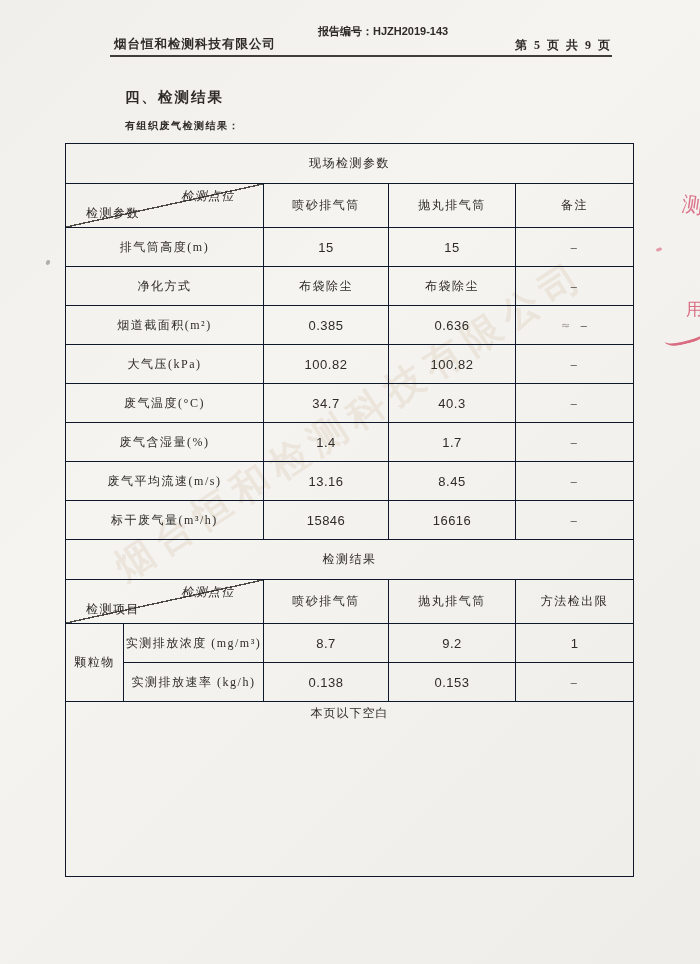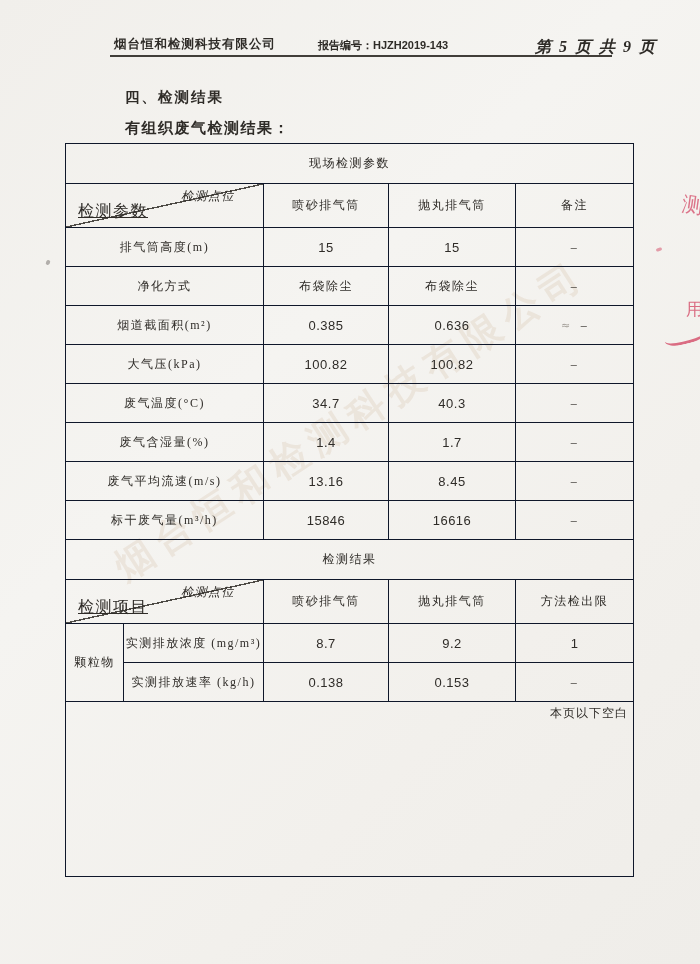--- a/index.html
+++ b/index.html
@@ -4,42 +4,42 @@
 <style>
   html,body{margin:0;padding:0;}
   body{
     width:700px;height:964px;position:relative;overflow:hidden;
     background:linear-gradient(135deg,#f1efeb 0%,#f5f4f1 38%,#f2f0ec 70%,#efede9 100%);
     font-family:"Liberation Serif","DejaVu Serif",serif;
     color:#2f2c28;
   }
   
   .hdr-company{position:absolute;left:114px;top:36px;font-size:12.5px;font-weight:bold;letter-spacing:1px;}
-  .hdr-report{position:absolute;left:318px;top:38px;font-size:11px;font-weight:bold;}
+  .hdr-report{position:absolute;left:318px;top:24px;font-size:11px;font-weight:bold;}
   .hdr-report .val{font-family:"Liberation Sans","DejaVu Sans",sans-serif;}
-  .hdr-page{position:absolute;left:535px;top:37px;font-size:16px;font-weight:bold;letter-spacing:2px;font-style:italic;}
+  .hdr-page{position:absolute;left:515px;top:37px;font-size:12px;font-weight:bold;letter-spacing:2px;}
   .hdr-rule{position:absolute;left:110px;top:55px;width:502px;height:2px;background:#413e39;}
   
   .sec-title{position:absolute;left:125px;top:88px;font-size:14.5px;font-weight:bold;letter-spacing:2px;}
-  .sub-title{position:absolute;left:125px;top:119px;font-size:15px;font-weight:bold;letter-spacing:1.5px;}
+  .sub-title{position:absolute;left:125px;top:119px;font-size:10px;font-weight:bold;letter-spacing:1.5px;}
   
   .tbl-wrap{position:absolute;left:65px;top:143px;width:568px;}
   table{border-collapse:collapse;width:568px;table-layout:fixed;}
   td{border:1px solid #0f172a;text-align:center;vertical-align:middle;padding:0;
      font-size:12px;letter-spacing:1.5px;overflow:hidden;}
   td.num{font-family:"Liberation Sans","DejaVu Sans",sans-serif;font-size:13px;letter-spacing:0.5px;}
   tr.r-sec td{height:39px;}
   tr.r-head td{height:43px;}
   tr.r-data td{height:38px;}
-  tr.r-blank td{height:168px;vertical-align:top;text-align:right;padding:3px 5px;letter-spacing:1px;}
+  tr.r-blank td{height:168px;vertical-align:top;text-align:center;padding:3px 5px;letter-spacing:1px;}
   .diag{position:relative;}
   .diag::after{content:"";position:absolute;inset:0;
     background:linear-gradient(to bottom right,transparent calc(50% - 0.7px),#4d4a45 calc(50% - 0.7px),#4d4a45 calc(50% + 0.7px),transparent calc(50% + 0.7px));}
   .diag .d-top{position:absolute;top:4px;right:28px;font-size:12px;letter-spacing:1.5px;z-index:1;font-style:italic;}
-  .diag .d-bot{position:absolute;bottom:5px;left:12px;font-size:16px;letter-spacing:1.5px;z-index:1;text-decoration:underline;}
+  .diag .d-bot{position:absolute;bottom:5px;left:20px;font-size:12px;letter-spacing:1.5px;z-index:1;}
   .stray{color:#8d8880;font-family:"DejaVu Sans",sans-serif;font-size:11px;margin-right:9px;opacity:.8;}
   
   .watermark{position:absolute;left:90px;top:255px;width:520px;height:330px;
     display:flex;align-items:center;justify-content:center;
     transform:rotate(-33deg);font-size:38px;letter-spacing:8px;white-space:nowrap;
     color:rgba(190,158,118,0.16);pointer-events:none;font-weight:bold;}
   .red-frag1{position:absolute;left:682px;top:191px;font-size:21px;color:#d65570;opacity:.8;transform:rotate(8deg);}
   .red-dot{position:absolute;left:656px;top:248px;width:6px;height:3px;background:#d65570;opacity:.55;border-radius:2px;transform:rotate(-20deg);}
   .red-frag2{position:absolute;left:686px;top:298px;font-size:17px;color:#d65570;opacity:.85;}
   .red-arc{position:absolute;left:664px;top:329px;width:42px;height:12px;

